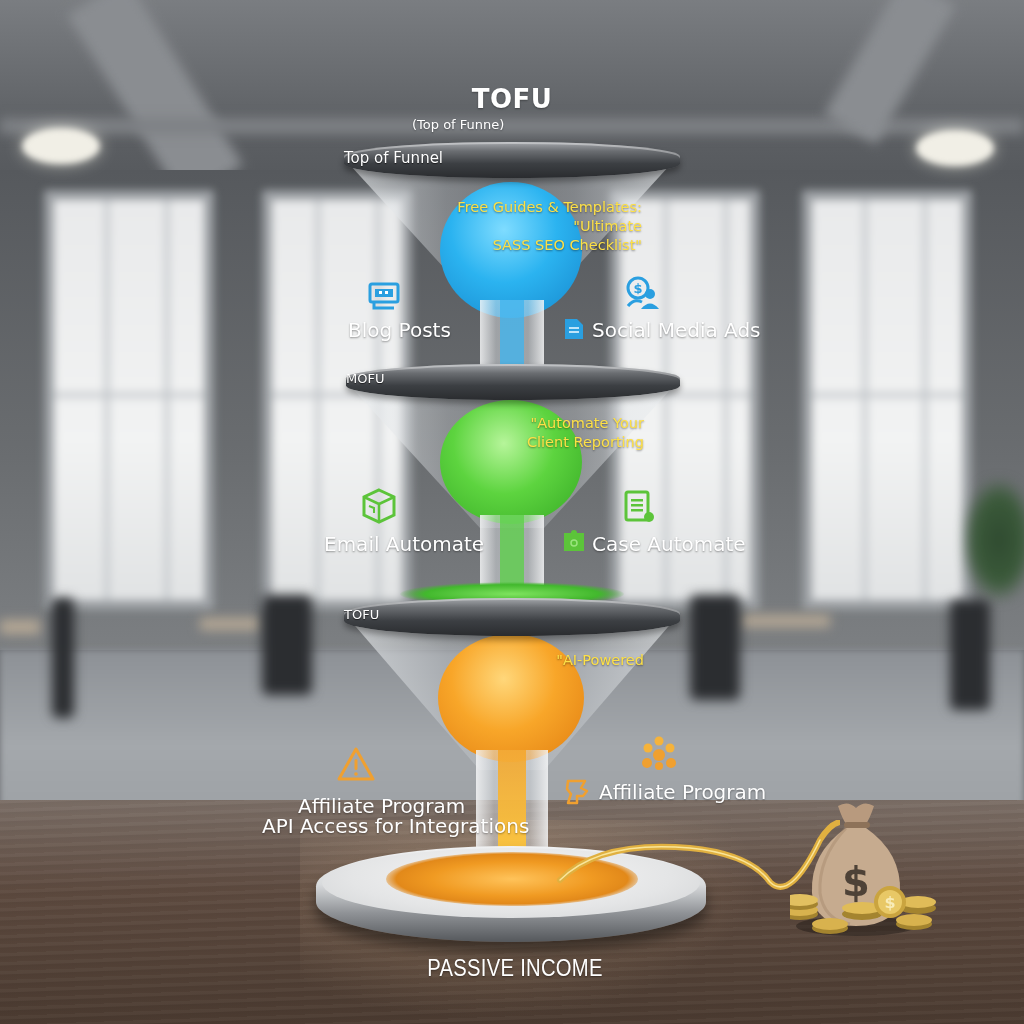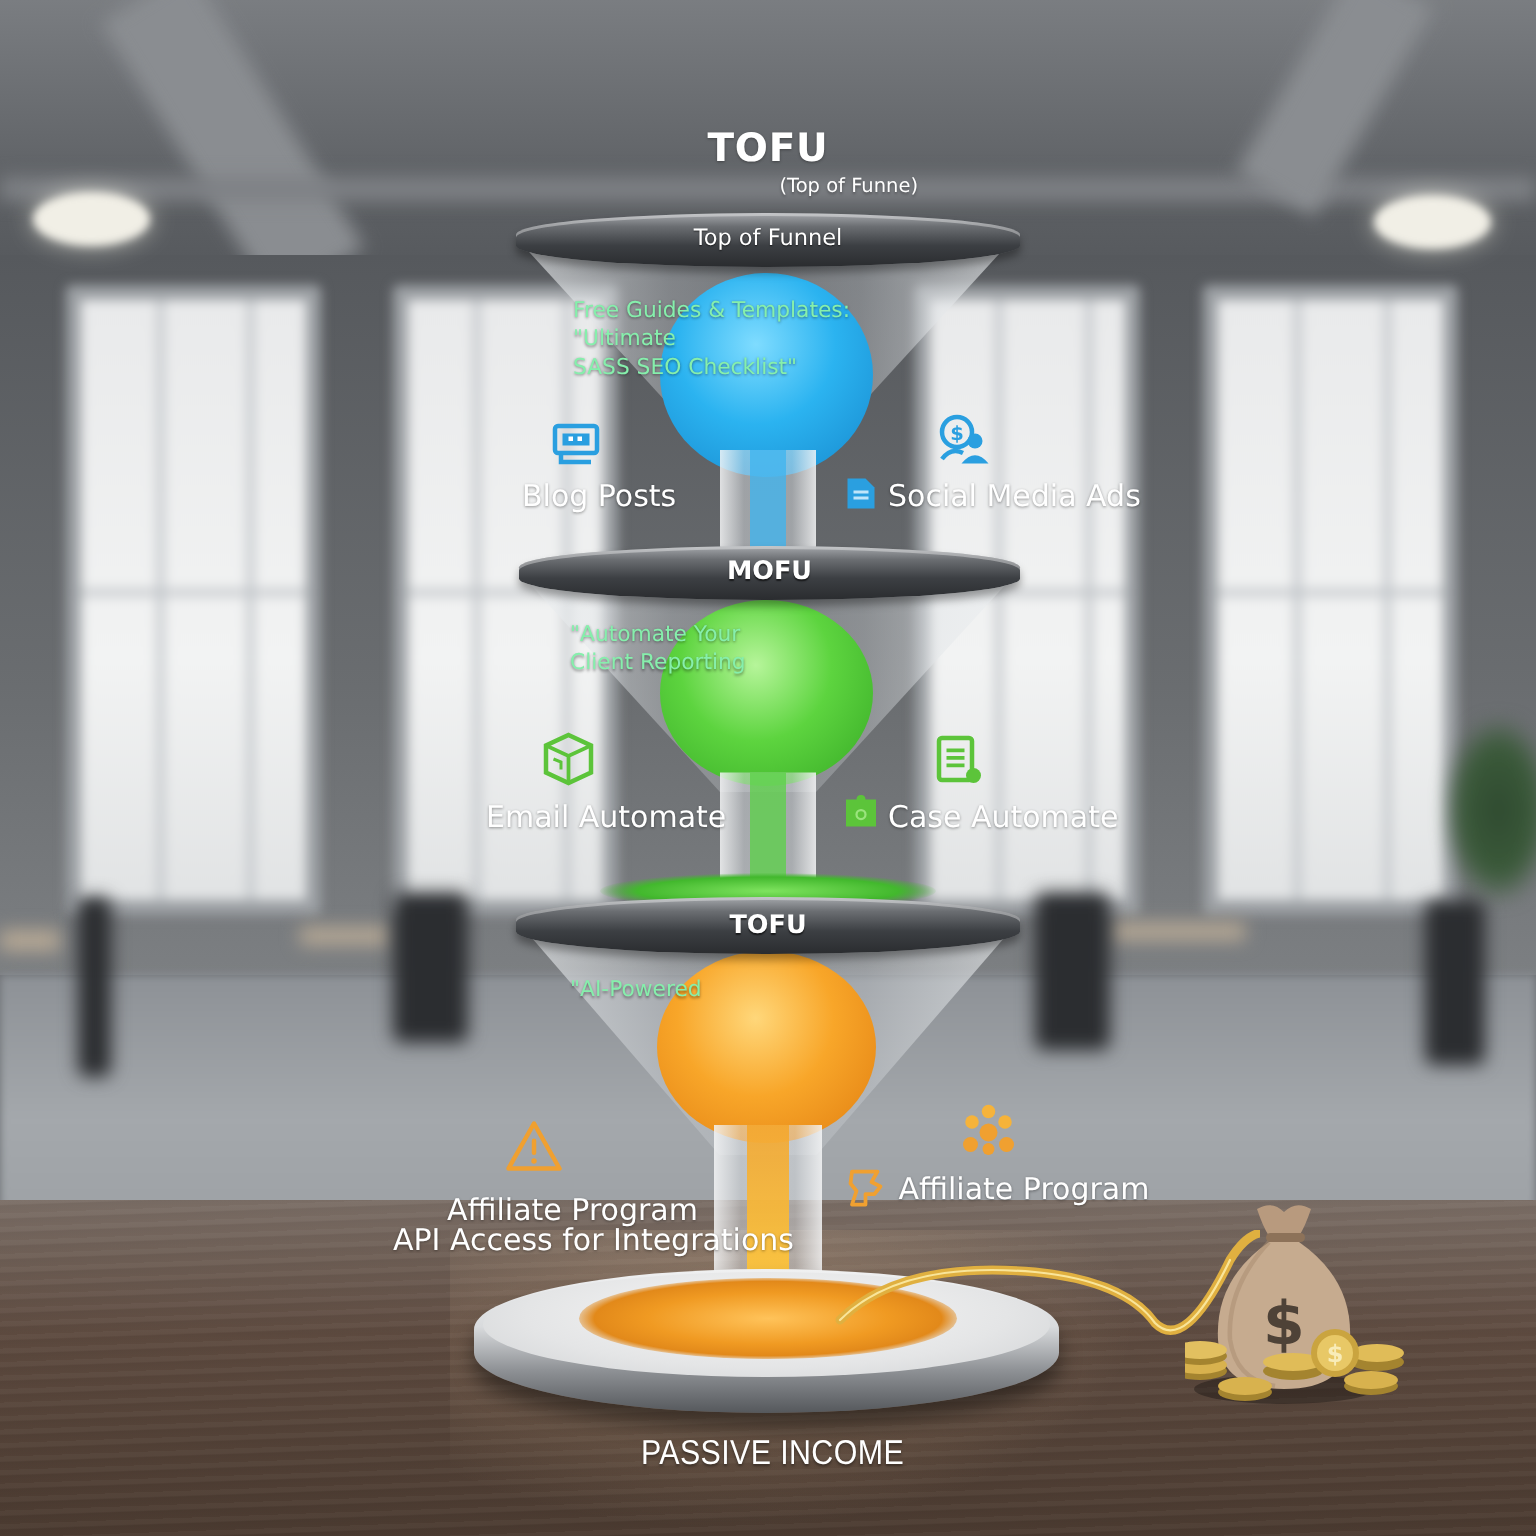--- a/index.html
+++ b/index.html
@@ -62,35 +62,35 @@
     background: radial-gradient(ellipse at 40% 30%, rgba(255,215,170,0.25), rgba(255,215,170,0) 70%);
   }
 
   
   .tofu-title {
     position: absolute; left: 412px; top: 84px; width: 200px; text-align: center;
     color: #ffffff; font-weight: bold; font-size: 26px; letter-spacing: 0.5px;
     text-shadow: 0 1px 2px rgba(0,0,0,0.35);
   }
   .tofu-subtitle {
-    position: absolute; left: 412px; top: 117px; width: 200px; text-align: right;
+    position: absolute; left: 412px; top: 117px; width: 200px; text-align: left;
     color: #ffffff; font-size: 13px; text-shadow: 0 1px 2px rgba(0,0,0,0.35);
   }
 
   
   .rim {
     position: absolute; height: 36px; border-radius: 50% / 40%;
     background: linear-gradient(180deg, #a6a9ad 0%, #6b6e72 25%, #3c3f43 60%, #2a2c2f 100%);
     box-shadow: 0 4px 6px rgba(0,0,0,0.35), inset 0 2px 0 rgba(255,255,255,0.35);
   }
   .rim-label {
-    position: absolute; left: 0; right: 0; top: 7px; text-align: center;
+    position: absolute; left: 0; right: 0; top: 7px; 
     color: #ffffff; font-size: 15px; text-shadow: 0 1px 1px rgba(0,0,0,0.6);
   }
-  .rim-label.bold { font-weight: bold; font-size: 17px; }
+  .rim-label.bold { font-weight: normal; font-size: 13px; }
 
   .cone {
     position: absolute;
     clip-path: polygon(0 0, 100% 0, 60% 100%, 40% 100%);
     background: linear-gradient(90deg, rgba(235,238,240,0.65) 0%, rgba(210,214,218,0.35) 30%, rgba(200,205,210,0.25) 50%, rgba(210,214,218,0.35) 70%, rgba(235,238,240,0.65) 100%);
   }
   .orb {
     position: absolute; border-radius: 50%;
   }
   .orb.blue  { background: radial-gradient(circle at 45% 35%, #7fdcff 0%, #2bb3f0 45%, #1687cc 100%); }
@@ -101,21 +101,21 @@
     position: absolute; width: 64px;
     background: linear-gradient(90deg, rgba(245,246,247,0.85) 0%, rgba(220,224,228,0.5) 25%, rgba(220,224,228,0.5) 75%, rgba(245,246,247,0.85) 100%);
     border-radius: 0 0 6px 6px;
   }
   .stem-core { position: absolute; left: 20px; width: 24px; top: 0; bottom: 0; }
   .stem-core.blue { background: rgba(60,180,240,0.75); }
   .stem-core.green { background: rgba(90,210,70,0.75); }
   .stem-core.orange { background: linear-gradient(180deg, rgba(245,165,40,0.85), rgba(255,200,60,0.95)); }
 
   .funnel-text {
-    position: absolute; text-align: left; color: #86efac; font-size: 14.5px;
+    position: absolute; text-align: right; color: #fde047; font-size: 14.5px;
     line-height: 19px; text-shadow: 0 1px 2px rgba(0,0,0,0.45);
   }
 
   .pool-green {
     position: absolute; left: 400px; top: 582px; width: 224px; height: 24px; border-radius: 50%;
     background: radial-gradient(ellipse at 50% 50%, #7ee35e 0%, #42b82d 55%, rgba(66,184,45,0) 72%);
   }
 
   
   .side-label {

